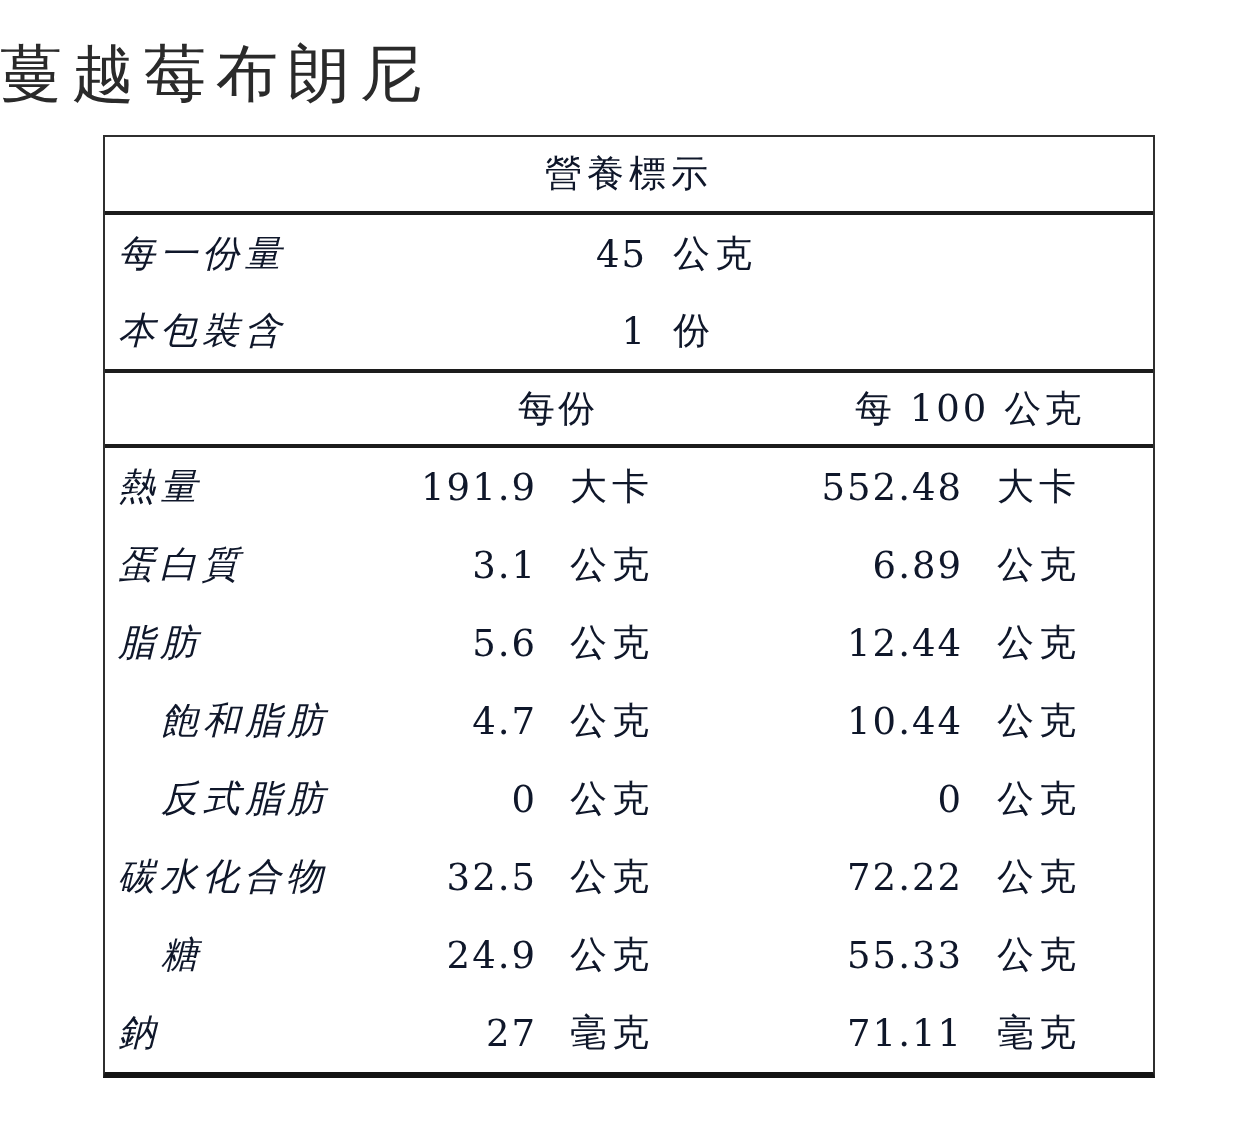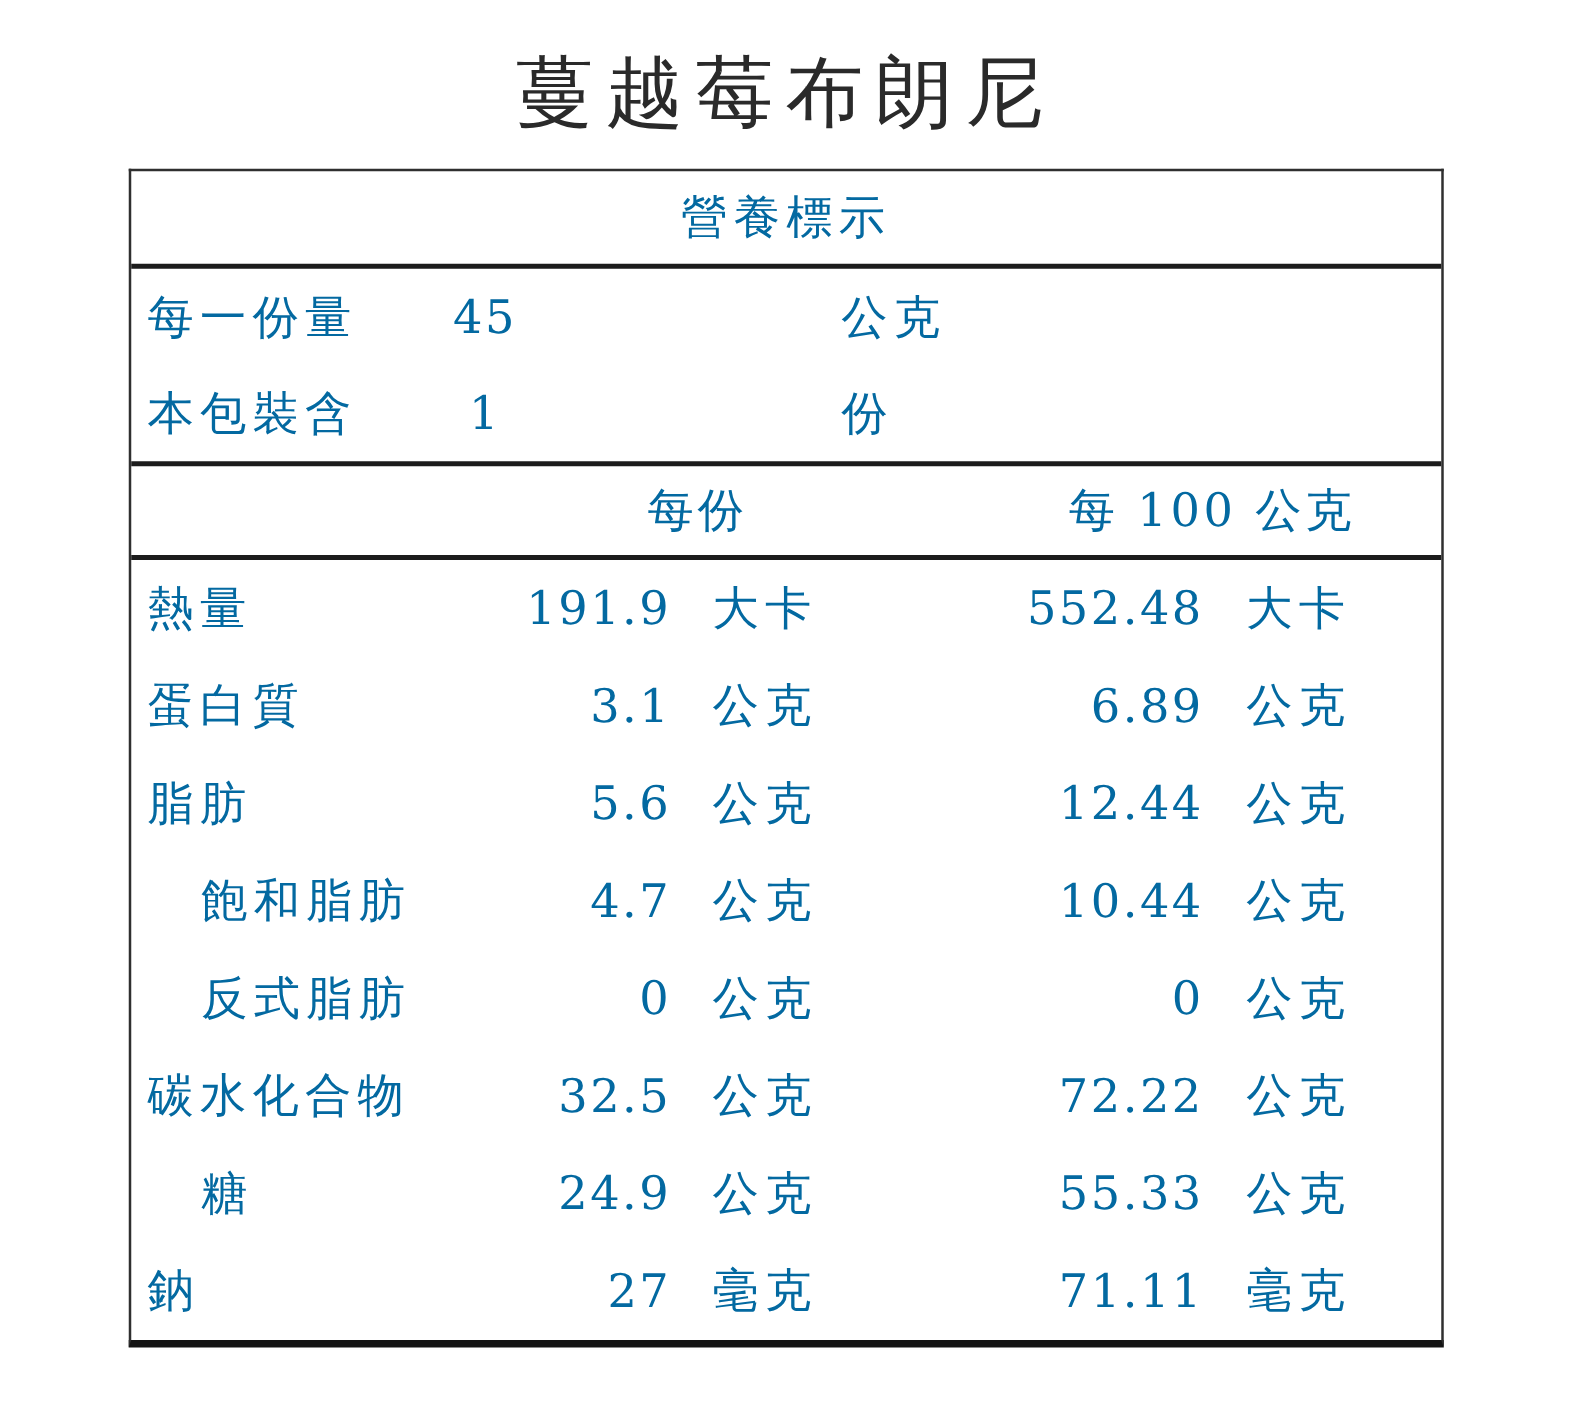--- a/index.html
+++ b/index.html
@@ -12,21 +12,21 @@
     position: relative;
     overflow: hidden;
   }
   .page { position: absolute; inset: 0; background: #ffffff; }
 
   .product-title {
     position: absolute;
     top: 32px;
     left: 0;
     width: 100%;
-    text-align: center;
+    text-align: left;
     font-size: 62px;
     font-weight: 400;
     letter-spacing: 10px;
     color: #2a2a2a;
     white-space: nowrap;
   }
 
   .nutrition-table {
     position: absolute;
     top: 135px;
@@ -45,30 +45,30 @@
 
   .sep { height: 4px; background: #1c1c1c; width: 100%; }
 
   .cell {
     position: absolute;
     top: 50%;
     transform: translateY(-50%);
     font-size: 37px;
     letter-spacing: 5px;
     white-space: nowrap;
-    color: #0369a1;
+    color: #0f172a;
   }
   .heading-text {
     left: 0; width: 100%;
     text-align: center;
   }
-  .name { left: 13px; }
+  .name { left: 13px; font-style: italic; }
   .name.indent { left: 56px; }
 
-  .serving-num { left: 12px; width: 542px; text-align: center; letter-spacing: 2px; }
+  .serving-num { left: 0; width: 542px; text-align: right; letter-spacing: 2px; }
   .serving-unit { left: 568px; }
 
   .colhead-serving { left: 413px; letter-spacing: 3px; }
   .colhead-100g { left: 750px; letter-spacing: 3px; }
 
   .num1 { left: 0; width: 432px; text-align: right; letter-spacing: 2px; }
   .unit1 { left: 465px; }
   .num2 { left: 432px; width: 426px; text-align: right; letter-spacing: 2px; }
   .unit2 { left: 892px; }
 </style>

